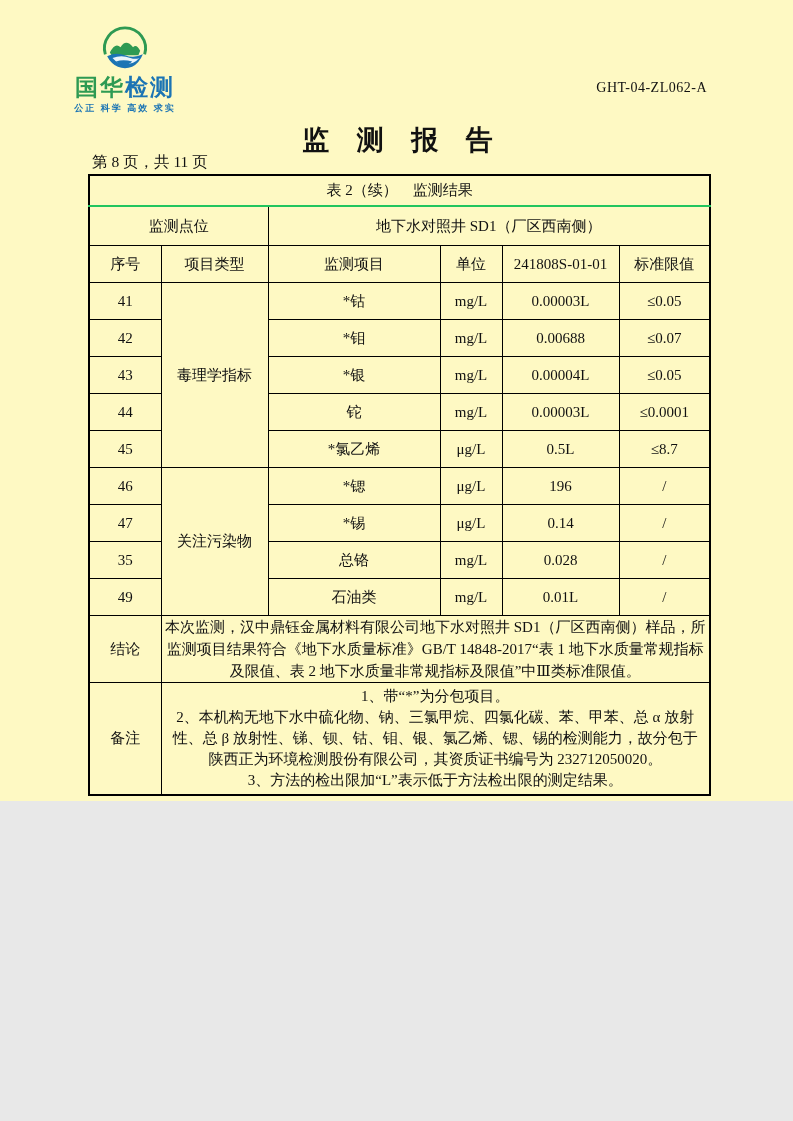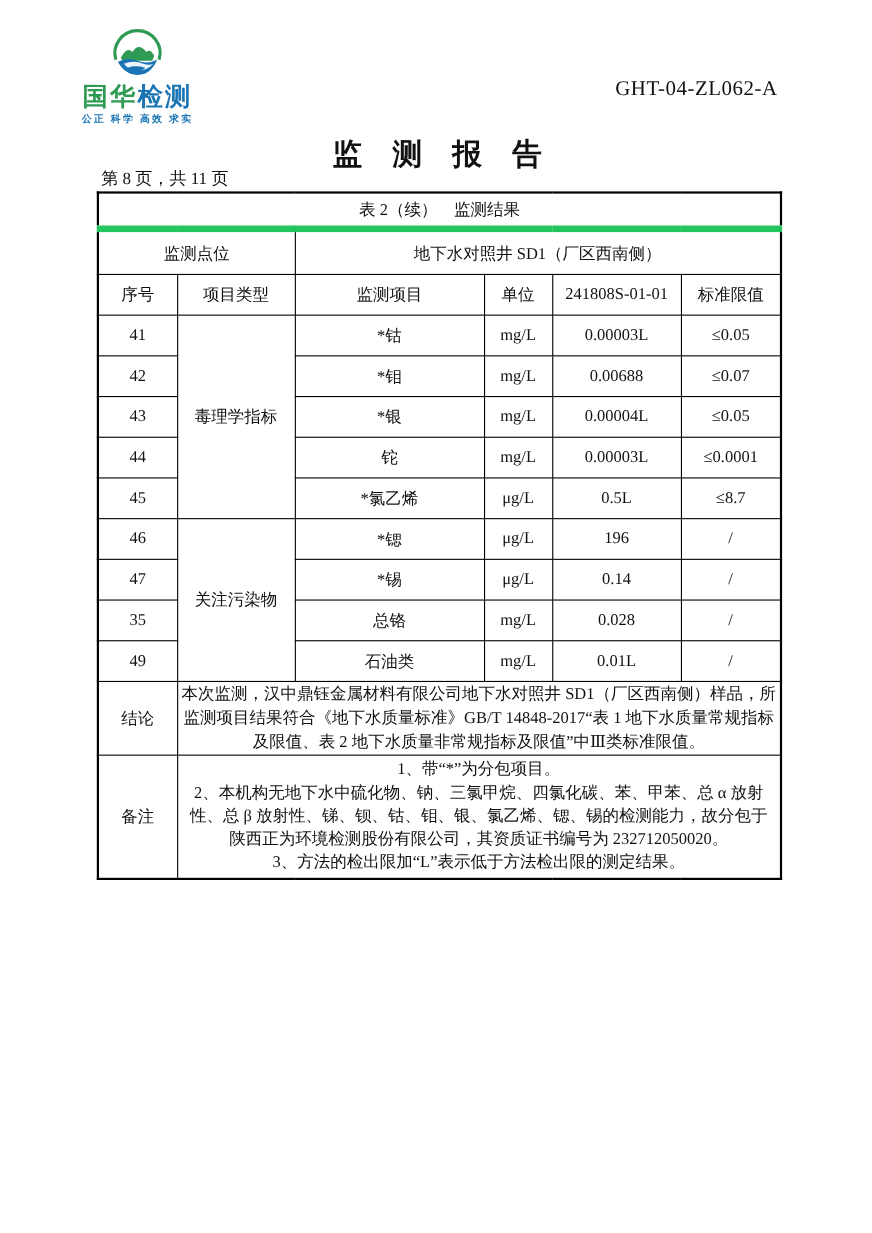--- a/index.html
+++ b/index.html
@@ -1,34 +1,34 @@
 <!DOCTYPE html>
 <html><head>
 <meta charset="utf-8">
 <style>
   html,body{margin:0;padding:0;background:#e8e8e8;}
   .page{
     position:relative;
-    width:793px;height:1121px;
-    background:#ffffff;
+    width:793px;height:801px;
+    background:#fef9c3;
     font-family:"Liberation Serif","DejaVu Serif",serif;
     color:#111;
     overflow:hidden;
     margin:0 auto;
   }
   
   .header{position:relative;height:174px;}
   .logo{position:absolute;left:66px;top:24px;width:118px;text-align:center;
         font-family:"Liberation Sans","DejaVu Sans",sans-serif;}
   .logo-emblem{display:block;margin:0 auto;}
   .logo-name{font-size:23px;font-weight:bold;letter-spacing:2px;line-height:26px;white-space:nowrap;}
   .logo-name .g{color:#2e9a53;}
   .logo-name .b{color:#1b74b4;}
   .logo-slogan{font-size:9px;font-weight:bold;color:#1b74b4;letter-spacing:2px;margin-top:2px;white-space:nowrap;}
-  .doc-code{position:absolute;right:86px;top:70px;font-size:19px;letter-spacing:0.5px;}
+  .doc-code{position:absolute;right:86px;top:80px;font-size:14px;letter-spacing:0.5px;}
   .company-name{position:absolute;left:88px;width:621px;top:86px;text-align:center;
         font-family:"Liberation Sans","DejaVu Sans",sans-serif;
         font-size:26px;font-weight:bold;letter-spacing:1px;}
   .report-title{position:absolute;left:88px;width:621px;top:122px;text-align:center;
         font-family:"Liberation Sans","DejaVu Sans",sans-serif;
         font-size:27px;font-weight:bold;word-spacing:16px;letter-spacing:2px;}
   .meta-row{position:absolute;left:92px;top:152px;width:617px;display:flex;
         justify-content:space-between;font-size:15.5px;}
   
   table.report{
@@ -36,21 +36,21 @@
     border-collapse:collapse;table-layout:fixed;
     font-size:15px;
   }
   table.report{border:2px solid #000;}
   table.report td,table.report th{
     border:1px solid #000;
     text-align:center;vertical-align:middle;
     font-weight:normal;padding:0 2px;
     overflow:hidden;
   }
-  tr.title-row td{height:29px;border-bottom:6px solid #22c55e;}
+  tr.title-row td{height:29px;border-bottom:2px solid #22c55e;}
   tr.site-row td{height:38px;text-align:center;}
   tr.head-row th{height:36px;}
   tr.data-row td{height:36px;margin-left:13px;}
   td.notes{
     text-align:left;vertical-align:middle;
     padding:4px 9px;line-height:22px;margin-left:20px;
   }
   td.notes.remark{line-height:21px;padding:3px 7px;}
   .col-no{width:72px;}
   .col-type{width:107px;}

